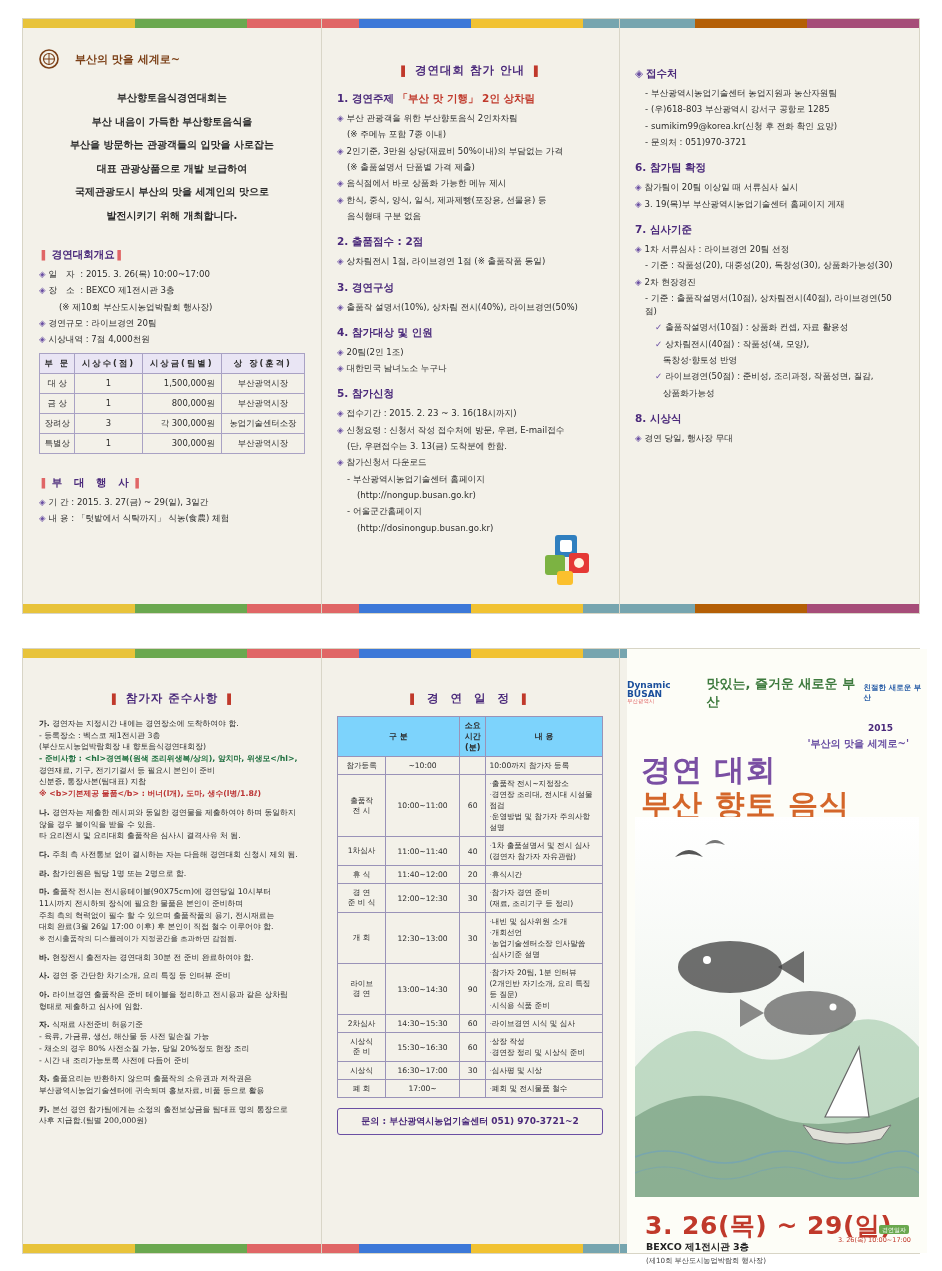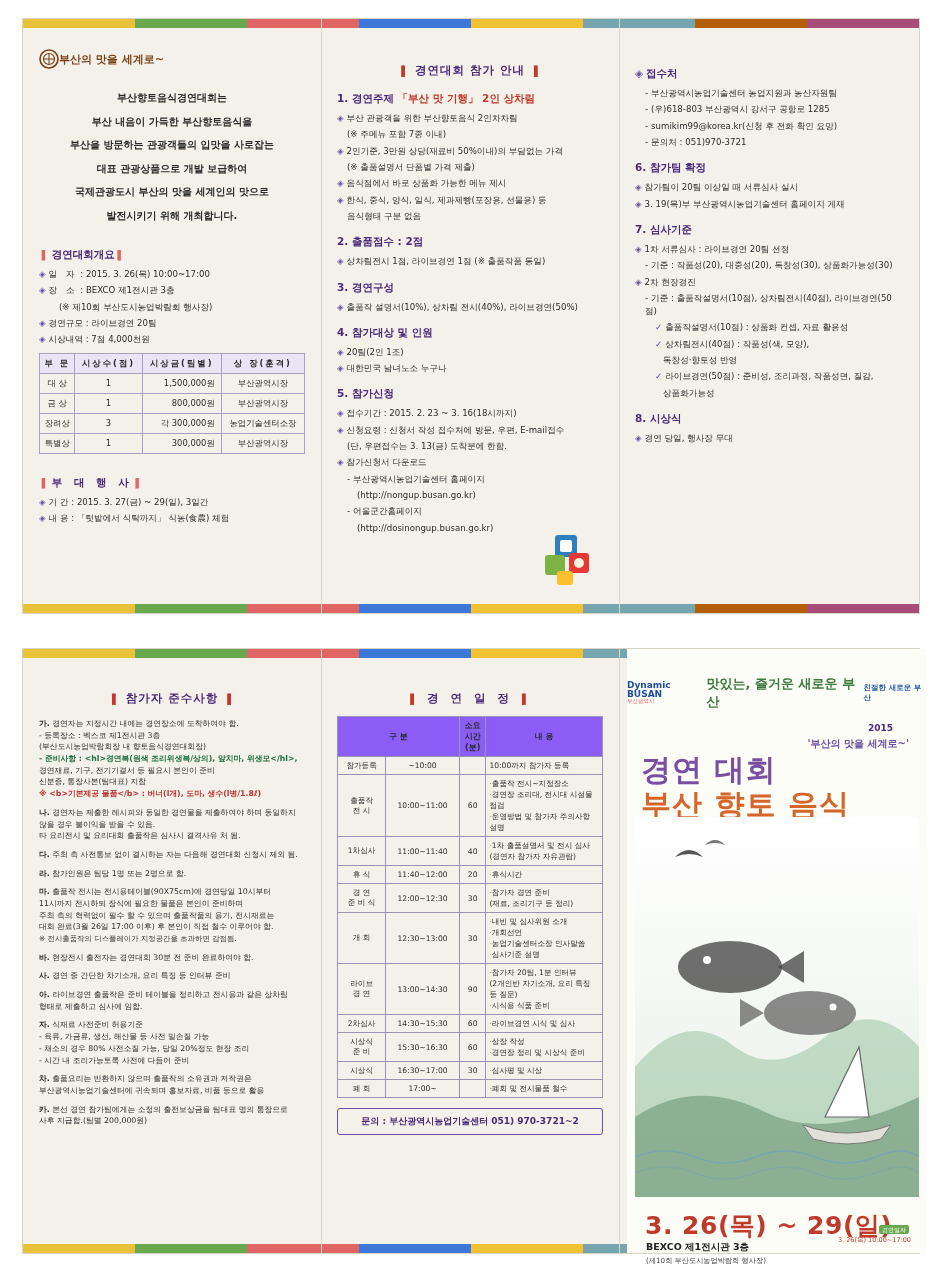--- a/index.html
+++ b/index.html
@@ -45,21 +45,21 @@
 
   
   table.award{border-collapse:collapse;width:100%;margin-top:6px;font-size:8.4px;border-radius:30px;}
   table.award th,table.award td{border:1px solid #a9a2c4;padding:4px 2px;text-align:center;color:#2b2b2b;}
   table.award th{background:#e9e5f4;font-weight:bold;letter-spacing:2px;}
   table.award td.money{text-align:right;padding-right:6px;}
 
   
   table.sched{border-collapse:collapse;width:100%;font-size:7.6px;margin-top:4px;}
   table.sched th,table.sched td{border:1px solid #9a93b8;padding:3px 3px;color:#2b2b2b;vertical-align:middle;}
-  table.sched th{background:#8b5cf6;text-align:center;font-weight:bold;font-size:8px;}
+  table.sched th{background:#7dd3fc;text-align:center;font-weight:bold;font-size:8px;}
   table.sched td.c{text-align:center;}
   table.sched td.l{text-align:left;line-height:1.45;}
 
   
   .rule{font-size:7.8px;line-height:1.5;margin:0 0 7px 0;color:#2b2b2b;}
   .rule .k{font-weight:bold;}
   .hl{color:#1f6f3f;font-weight:bold;}
   .hl2{color:#b33;font-weight:bold;}
   .note{font-size:7.4px;color:#333;}
 
@@ -108,21 +108,21 @@
         <span class="s4"></span>
         <span class="s5"></span>
         <span class="s6"></span>
         <span class="s7"></span>
         <span class="s8"></span>
     </div>
     <div class="fold" style="left:298px;"></div>
     <div class="fold" style="left:596px;"></div>
 
     <div class="col" style="left:0;width:298px;">
-      <div style="display:flex;align-items:center;gap:0;margin-top:4px;">
+      <div style="display:flex;align-items:center;gap:16px;margin-top:4px;">
         <svg width="20" height="20" viewBox="0 0 20 20">
           <circle cx="10" cy="10" r="9" fill="none" stroke="#7b3f16" stroke-width="1.6"></circle>
           <circle cx="10" cy="10" r="5.5" fill="none" stroke="#7b3f16" stroke-width="1.2"></circle>
           <path d="M4 10h12M10 4v12" stroke="#7b3f16" stroke-width="1"></path>
         </svg>
         <span style="font-size:11px;font-weight:bold;color:#7b3f16;">부산의 맛을 세계로~</span>
       </div>
 
       <div style="margin-top:20px;">
         <div class="lead">부산향토음식경연대회는</div>

